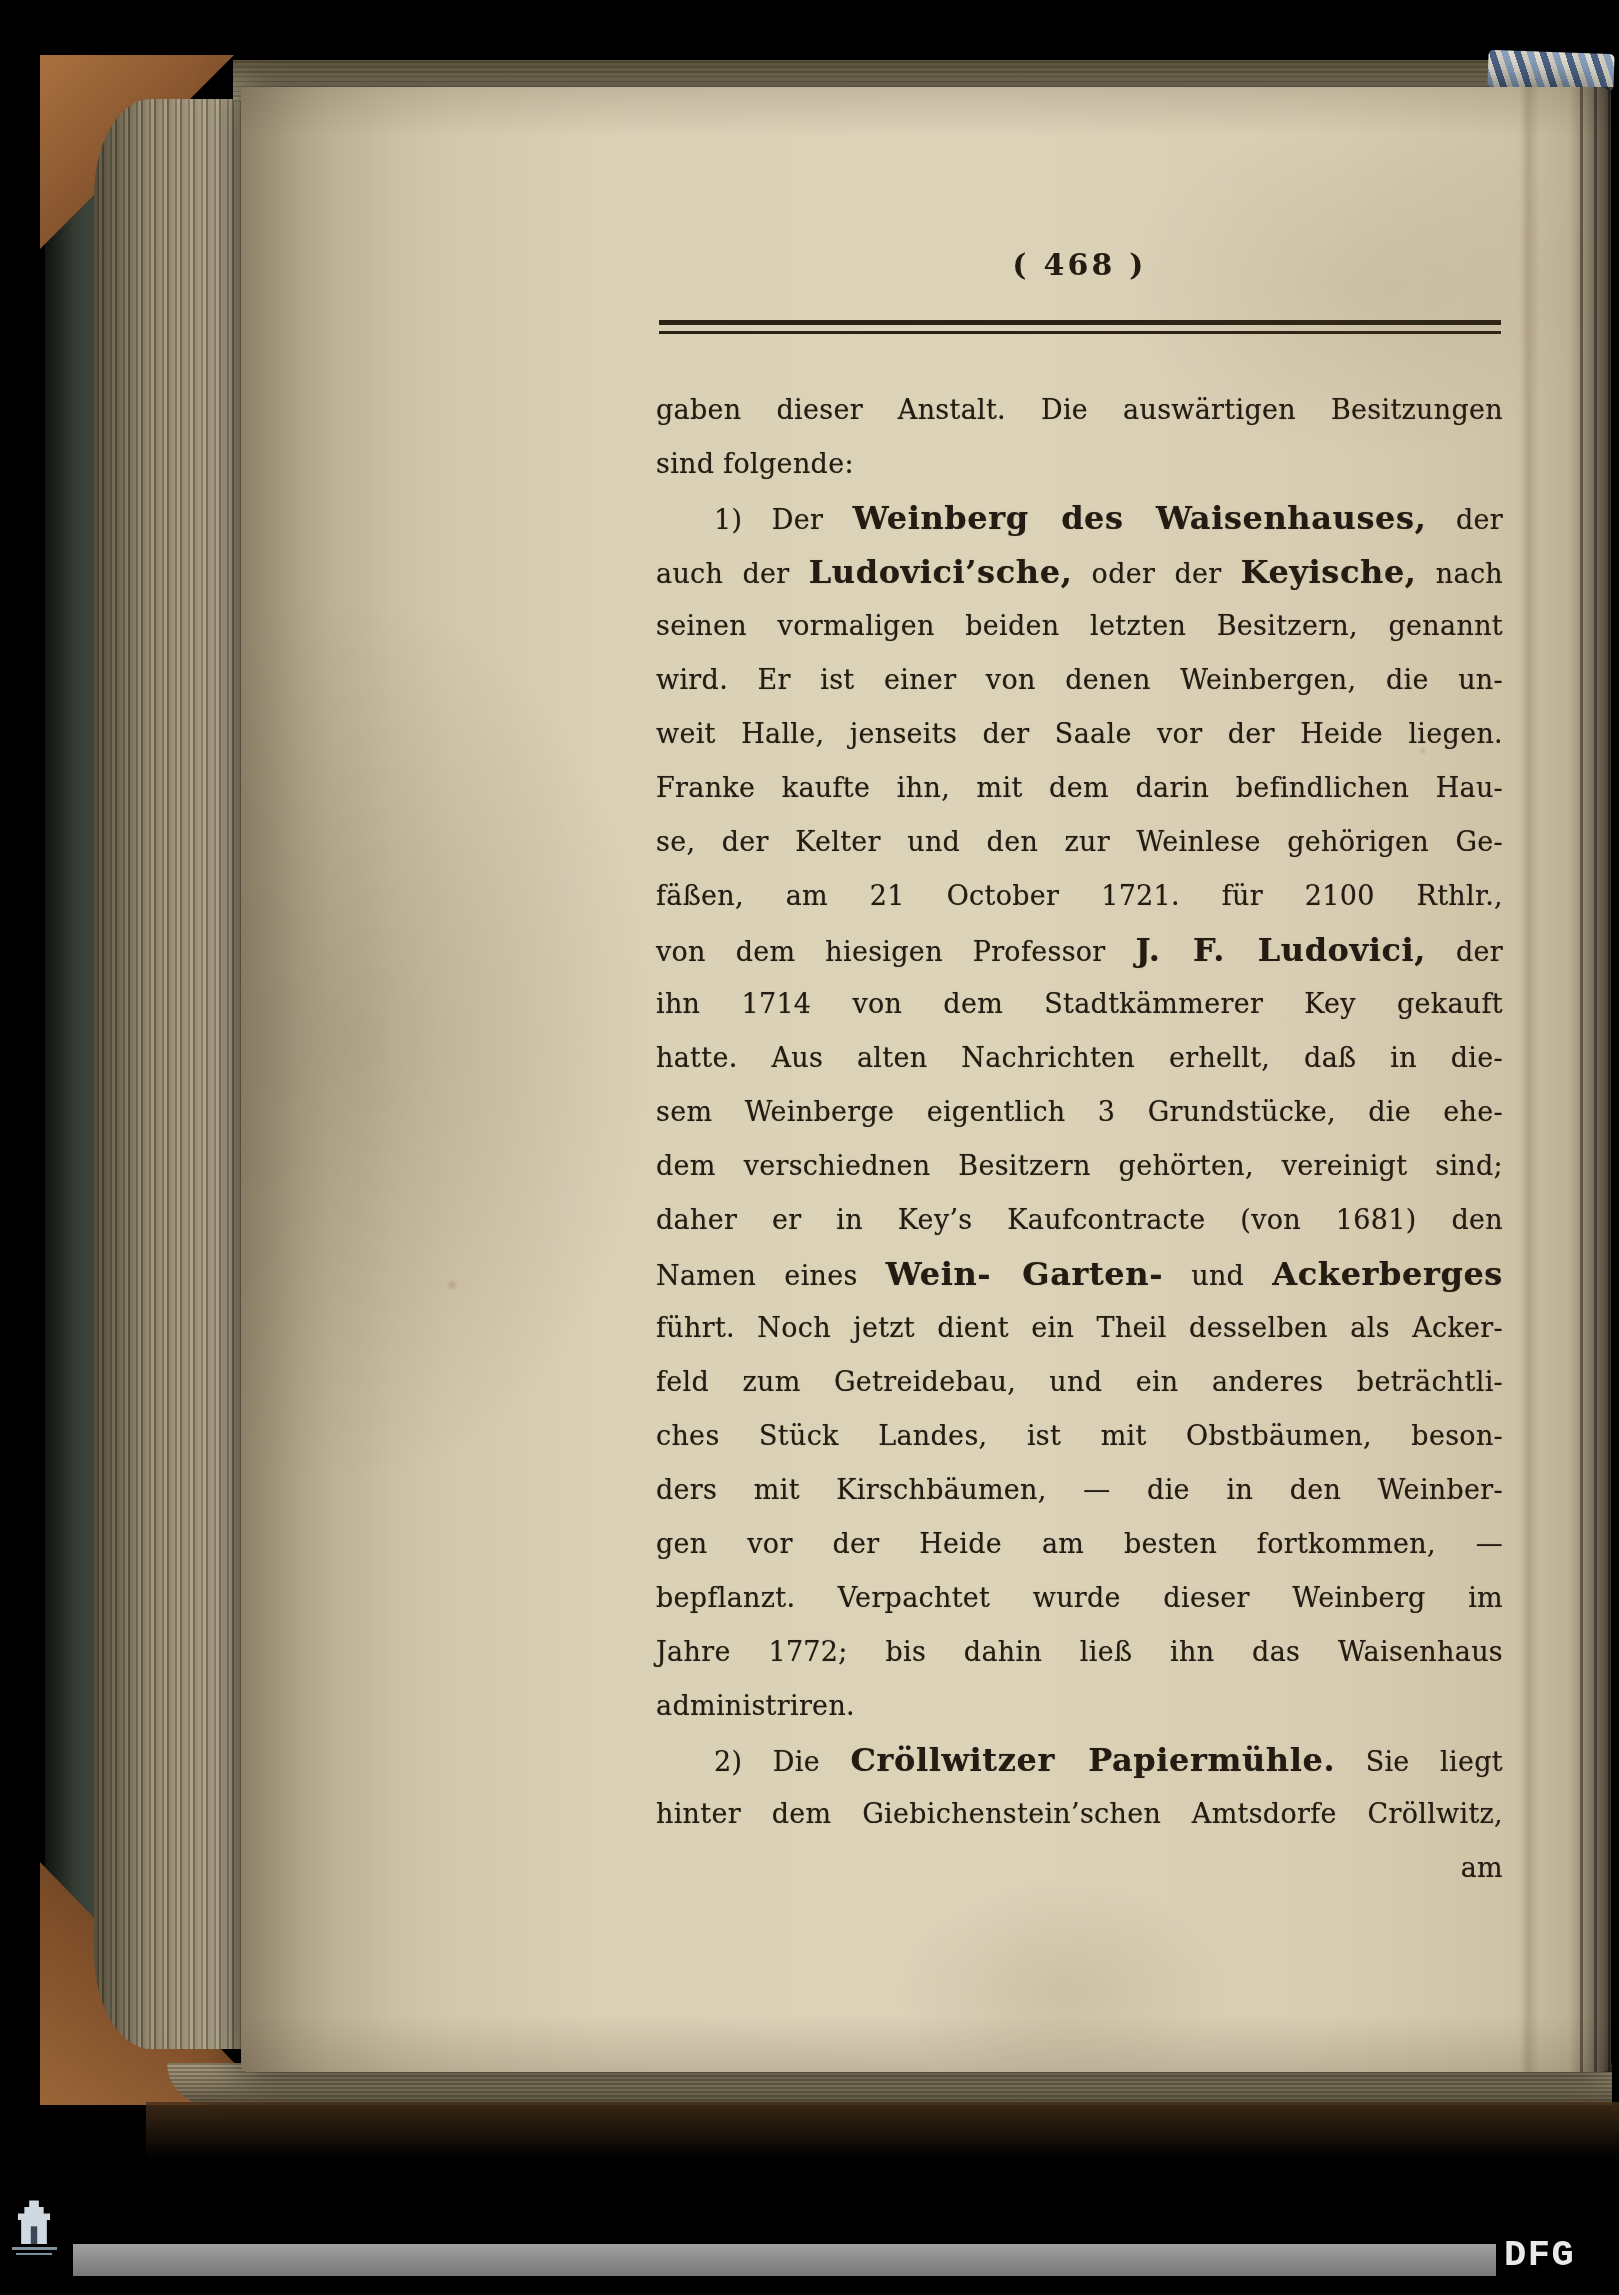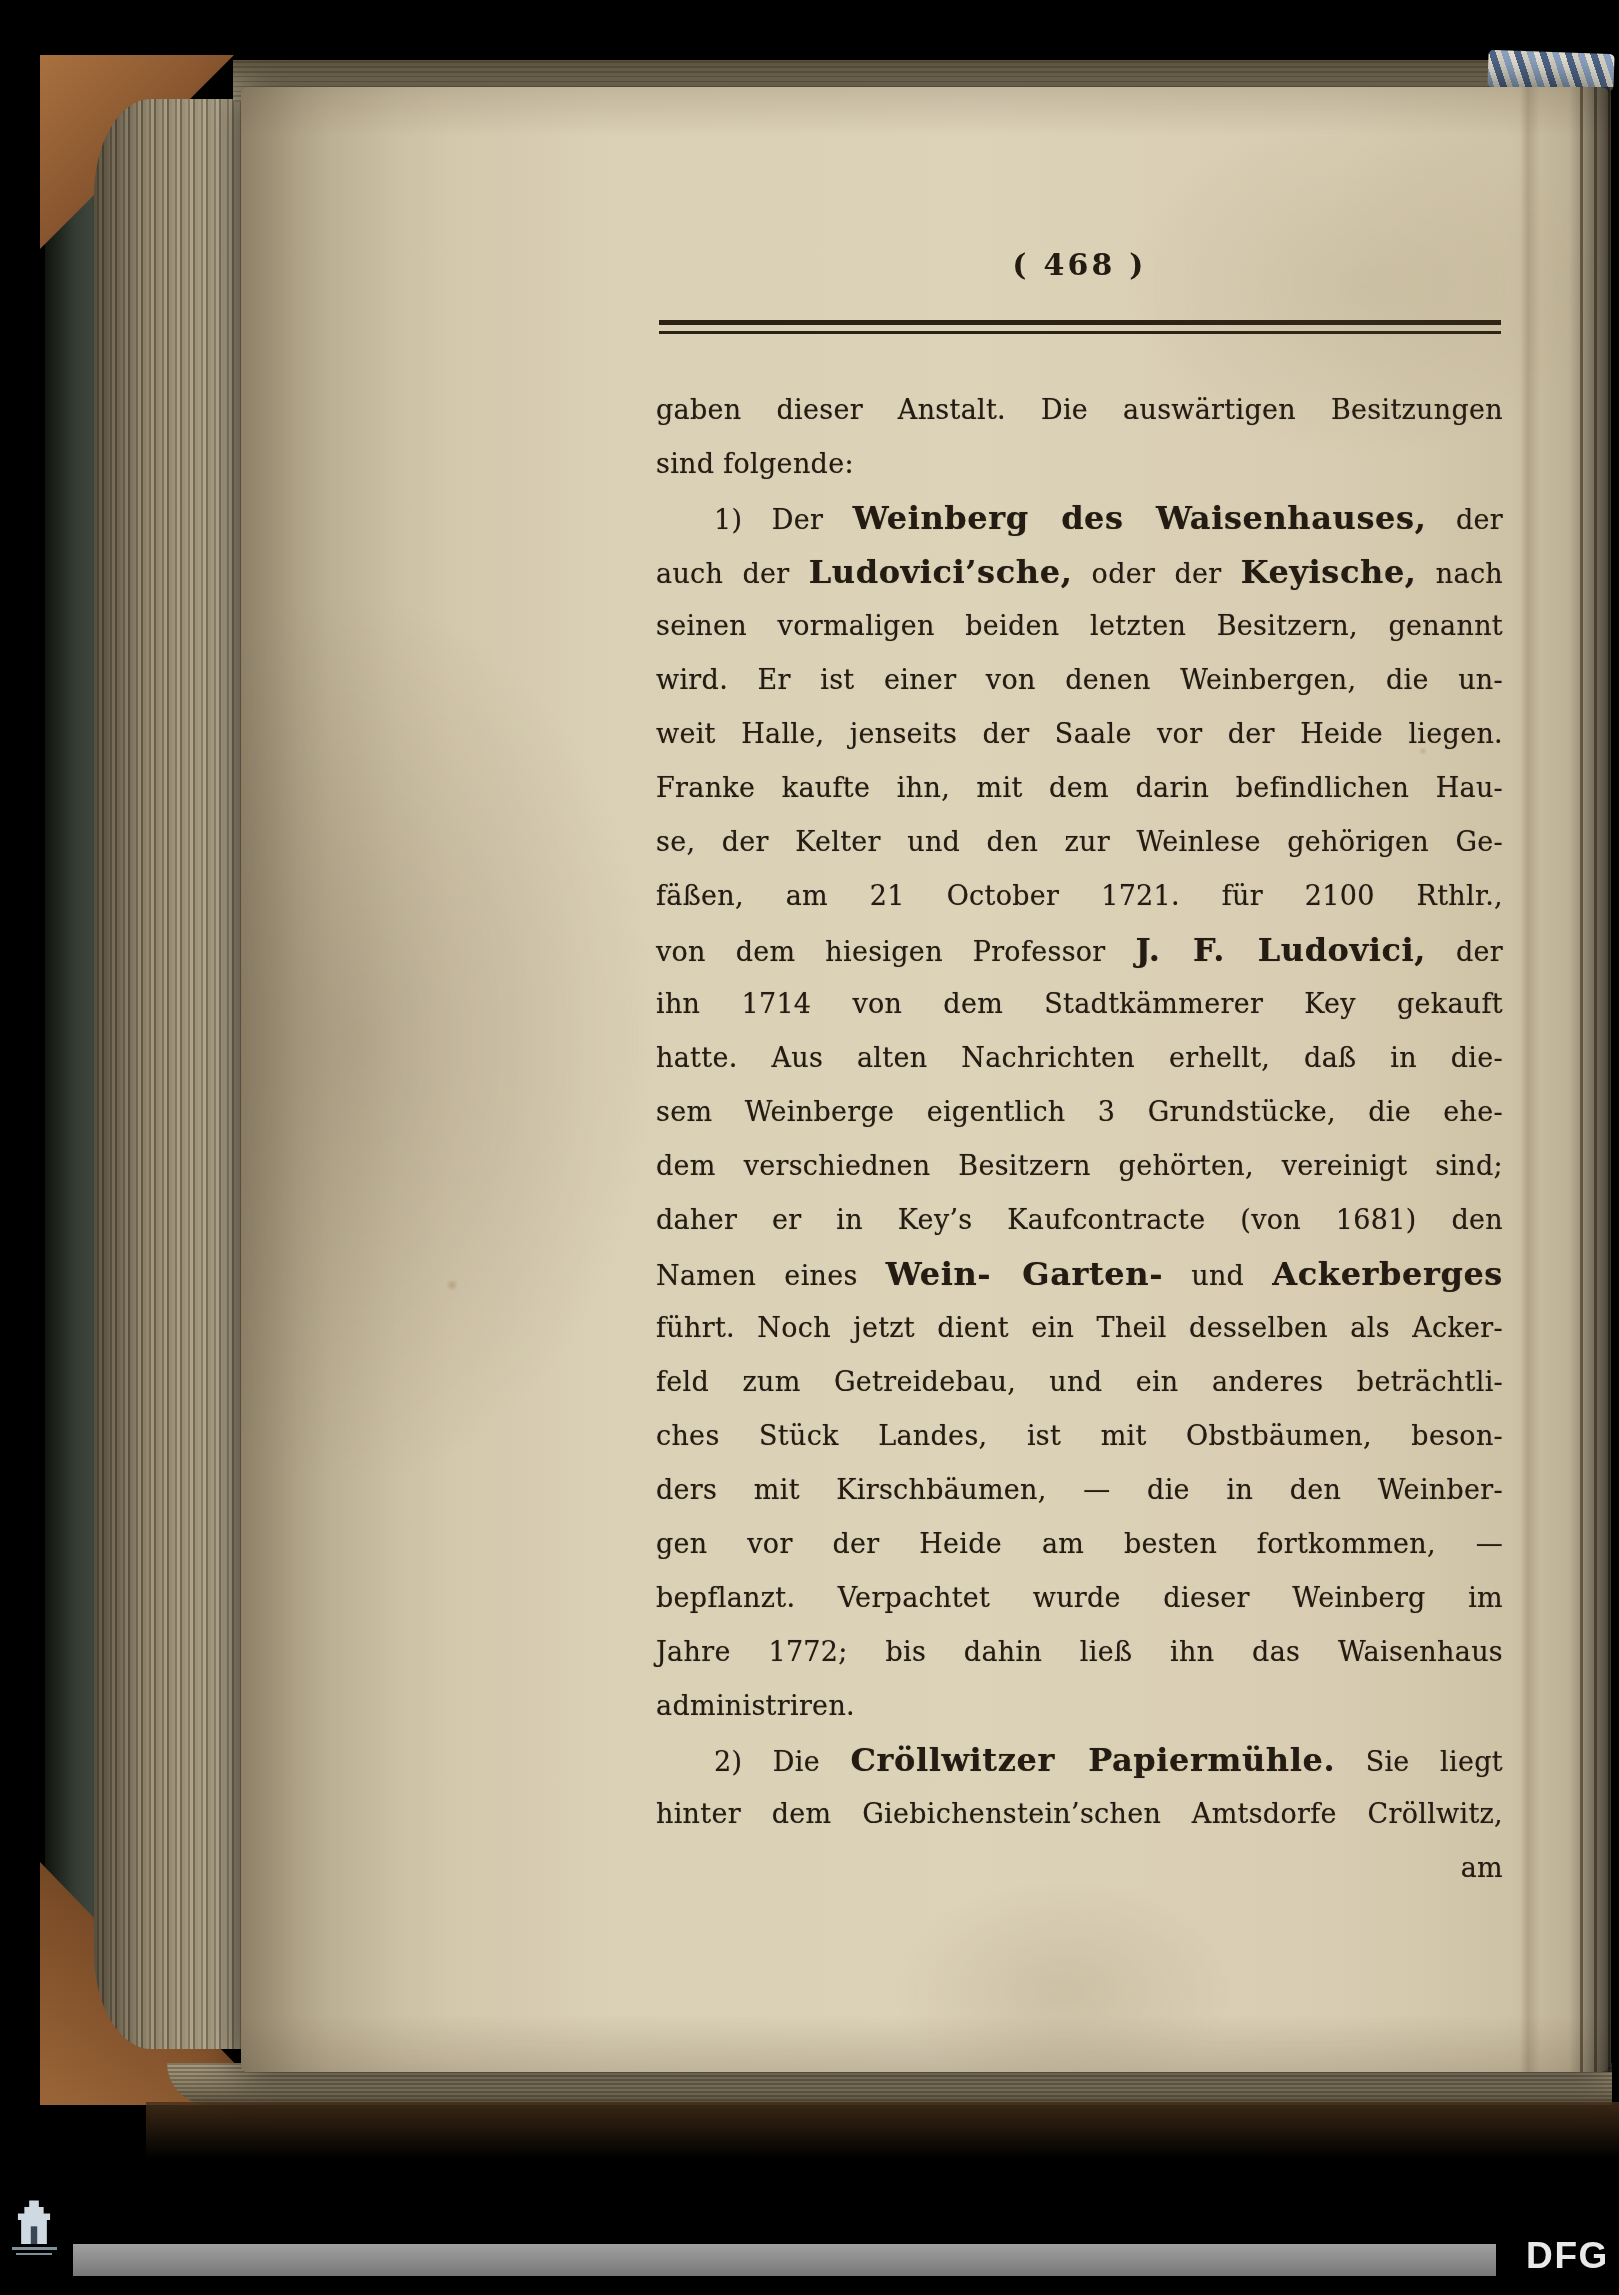--- a/index.html
+++ b/index.html
@@ -108,22 +108,22 @@
   .line.align-right{text-align:right;}
   .line.indent{padding-left:58px;}
   .line .emph{font-size:32px;font-weight:bold;letter-spacing:0.6px;}
   
   .footer-bar{
     position:absolute;left:73px;top:2244px;width:1423px;height:32px;
     background:linear-gradient(180deg,#a0a0a0,#787878);
   }
   .dfg-logo{
     position:absolute;left:1504px;top:2233px;width:105px;height:45px;
-    color:#e9e9e9;font-family:Liberation Sans, sans-serif;
-    font-weight:bold;font-size:37px;letter-spacing:1.6px;line-height:45px;text-align:right;
+    color:#e9e9e9;font-family:Liberation Mono, monospace;
+    font-weight:bold;font-size:37px;letter-spacing:1.6px;line-height:45px;text-align:left;
   }
   .library-stamp{
     position:absolute;left:8px;top:2199px;width:52px;height:78px;
     display:flex;flex-direction:column;align-items:center;gap:3.2px;
   }
   .stamp-caption{width:45px;height:2.4px;background:#9fb4c4;opacity:0.8;}
   .stamp-caption.short{width:36px;}
 </style>
 </head>
 <body>

